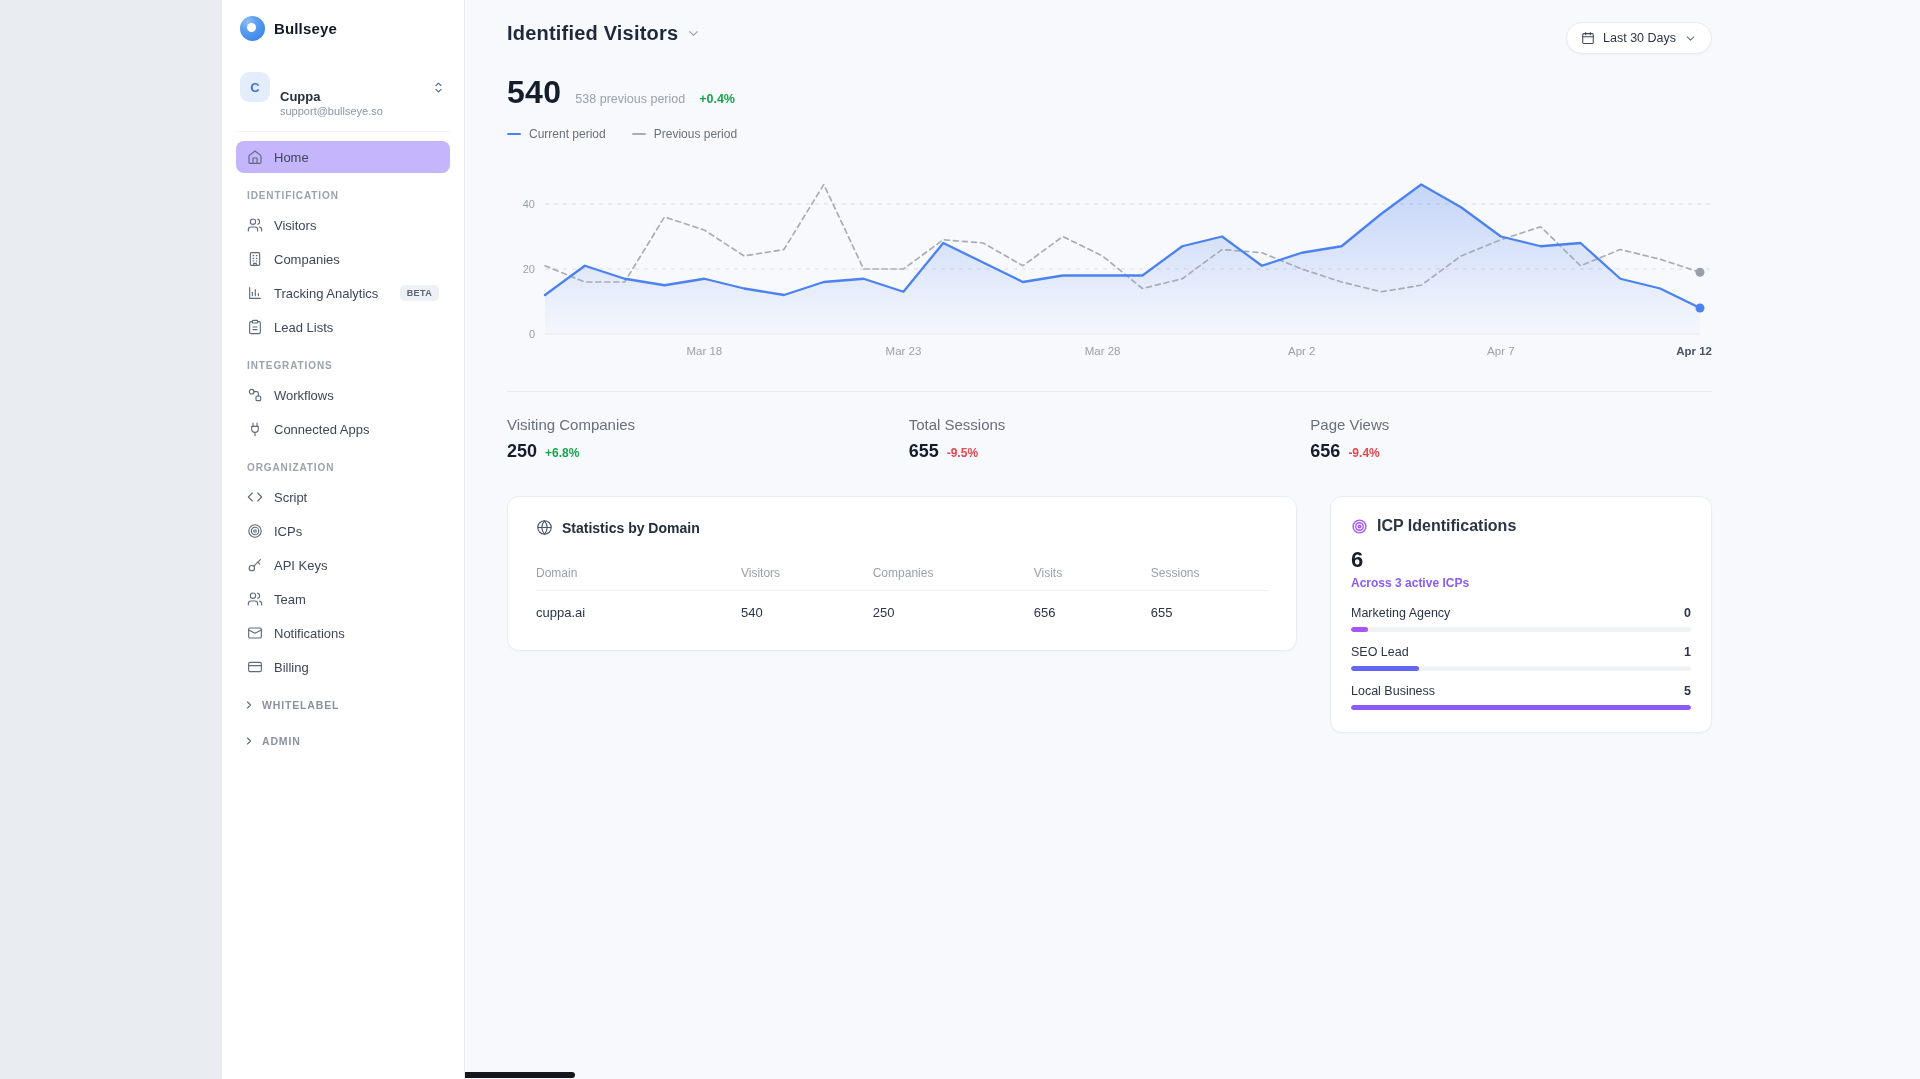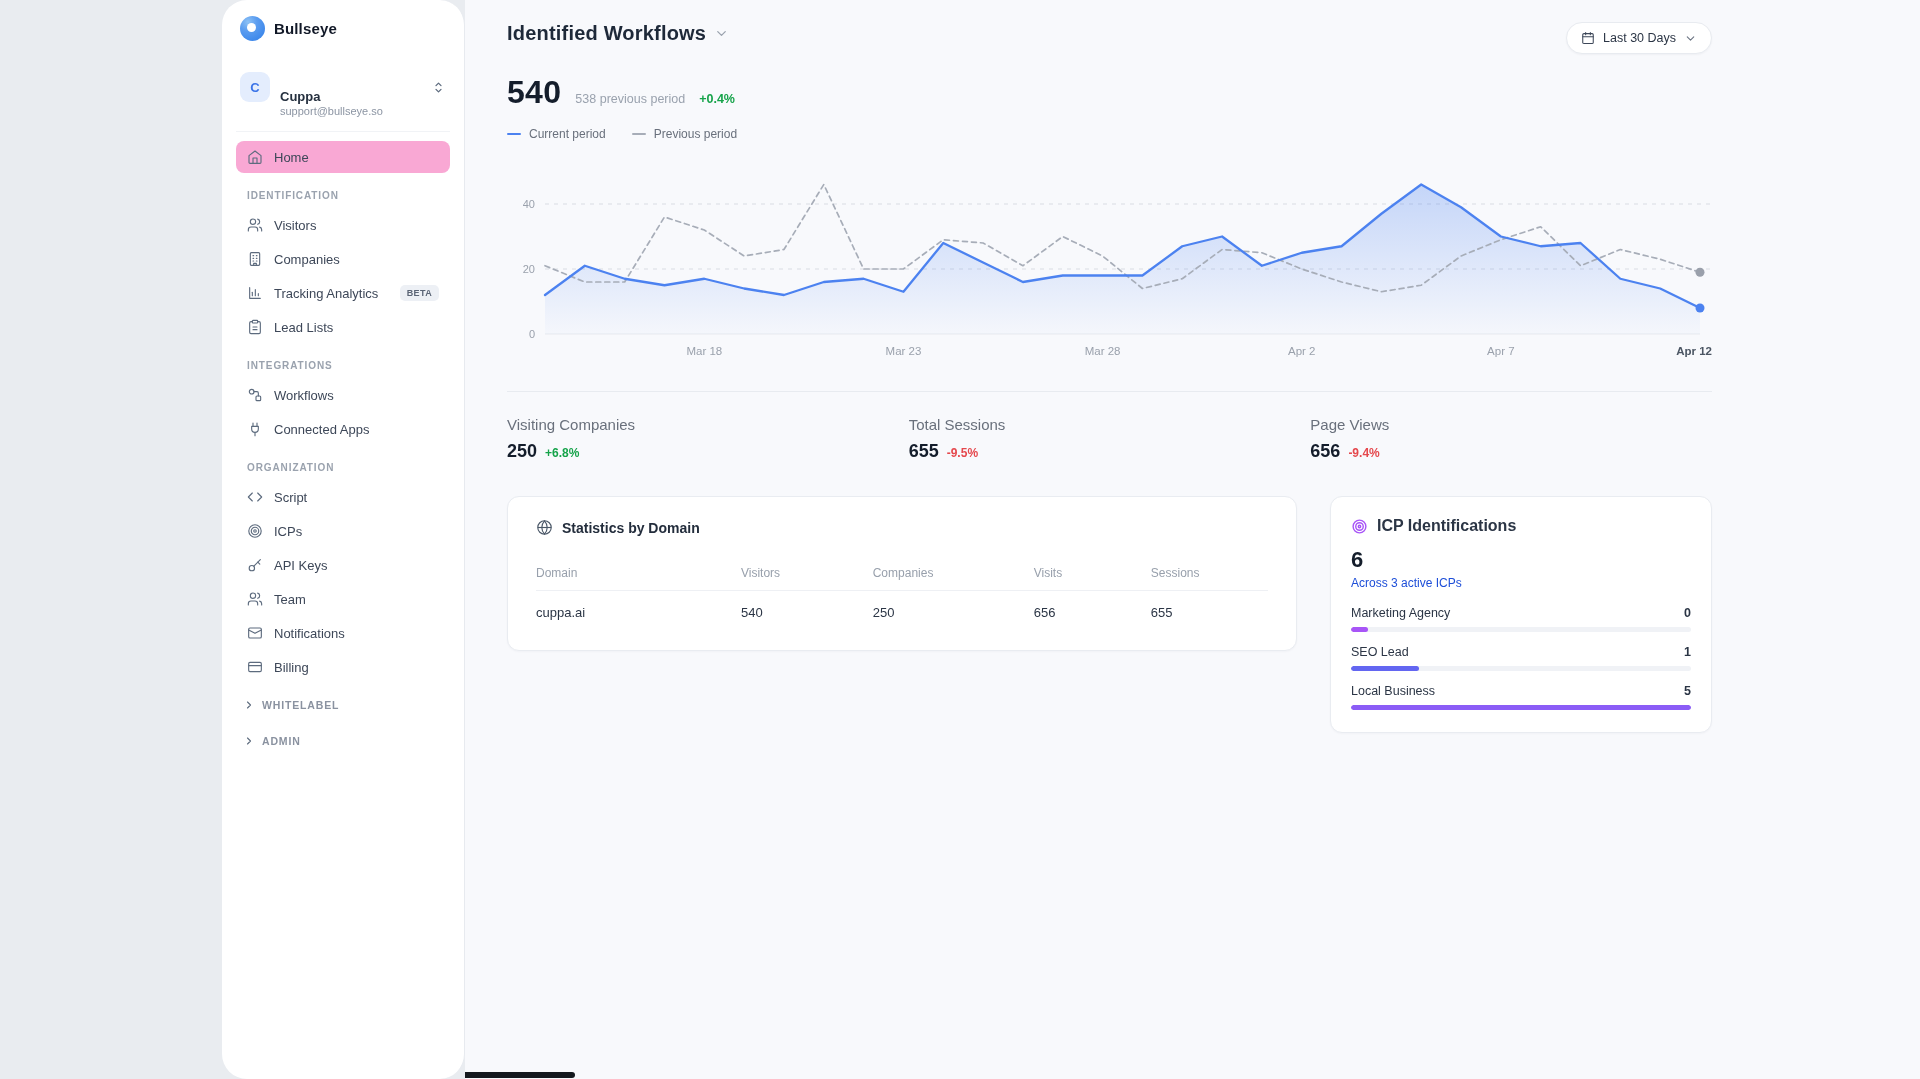--- a/index.html
+++ b/index.html
@@ -10,21 +10,21 @@
     color:#1a2433;
     display:flex;
     position:relative;
   }
   .gutter { width:222px; height:100%; background:#e9ecf0; flex:none; }
   
   .sidebar {
     width:243px; height:100%; background:#ffffff; flex:none;
     border-right:1px solid #e7eaef;
     padding:12px 14px;
-    display:flex; flex-direction:column;border-radius:25px;
+    display:flex; flex-direction:column;
   }
   .brand { display:flex; align-items:center; gap:9px; padding:4px 4px 10px 4px; }
   .brand-logo {
     width:25px; height:25px; border-radius:50%;
     background:radial-gradient(circle at 32% 24%, #8ec2f5 0%, #5b9df0 35%, #2e7de8 100%);
     position:relative; flex:none;
   }
   .brand-logo::after {
     content:""; position:absolute; width:9px; height:9px; border-radius:50%;
     background:#ffffff; left:7px; top:7px;
@@ -38,21 +38,21 @@
   .user-meta { flex:1; min-width:0; }
   .user-name { font-size:13px; font-weight:600; color:#25303f;margin-top:32px; }
   .user-email { font-size:11px; color:#8c95a3; margin-top:1px; }
   .icon { display:inline-flex; color:#5d6b7e; flex:none; }
   .icon svg { display:block; }
   .nav-item {
     display:flex; align-items:center; gap:11px;
     padding:8px 11px; margin:1px 0; border-radius:8px;
     font-size:13px; color:#3d4758; cursor:pointer;
   }
-  .nav-item.active { background:#f9a8d4; }
+  .nav-item.active { background:#c4b5fd; }
   .nav-item .label { flex:1; }
   .section-label {
     font-size:10px; font-weight:700; letter-spacing:.09em; color:#9aa2ae;
     padding:16px 11px 7px 11px;
   }
   .badge {
     font-size:9px; font-weight:700; letter-spacing:.04em; color:#5b6576;
     background:#edf0f5; border-radius:5px; padding:3px 7px;
   }
   .collapsible {
@@ -102,21 +102,21 @@
   .domain-table td { font-size:13px; color:#2b3545; padding:14px 0 6px 0; }
   .domain-table th:nth-child(1), .domain-table td:nth-child(1){ width:28%; }
   .domain-table th:nth-child(2), .domain-table td:nth-child(2){ width:18%; }
   .domain-table th:nth-child(3), .domain-table td:nth-child(3){ width:22%; }
   .domain-table th:nth-child(4), .domain-table td:nth-child(4){ width:16%; }
   .domain-table th:nth-child(5), .domain-table td:nth-child(5){ width:16%; }
   .card-icp { padding:20px 20px 22px 20px; }
   .icp-title-row { display:flex; align-items:center; gap:9px; margin-bottom:12px; }
   .icp-title { font-size:16px; font-weight:600; color:#2b3545; }
   .icp-total { font-size:22px; font-weight:700; color:#141d2b; }
-  .icp-subtitle { font-size:12px; color:#1d4ed8; margin:3px 0 16px 0; }
+  .icp-subtitle { font-size:12px; color:#8b5cf6; margin:3px 0 16px 0;font-weight:bold; }
   .icp-item { margin-bottom:13px; }
   .icp-item:last-child { margin-bottom:0; }
   .icp-item-top { display:flex; justify-content:space-between; align-items:center; font-size:12.5px; color:#2b3545;gap:8px; }
   .icp-item-value { font-weight:600; }
   .icp-track { height:5px; border-radius:3px; background:#f0f2f6; margin-top:7px; overflow:hidden; }
   .icp-fill { height:100%; border-radius:3px; }
   .hscrollbar {
     position:absolute; left:0; bottom:1px; width:110px; height:6px;
     background:#14181d; border-radius:0 3px 3px 0; z-index:5;
   }
@@ -303,21 +303,21 @@
     </span>
     <span>ADMIN</span>
   </div>
 </aside>
 
 <main class="main">
   <div class="content">
 
     <div class="page-head">
       <div class="title-row">
-        <span class="page-title">Identified Workflows</span>
+        <span class="page-title">Identified Visitors</span>
         <span class="icon" style="color:#9aa2ae">
           <svg width="15" height="15" viewBox="0 0 24 24" fill="none" stroke="currentColor" stroke-width="2" stroke-linecap="round" stroke-linejoin="round">
               <path d="m6 9 6 6 6-6"></path>
             </svg>
         </span>
       </div>
       <button class="range-btn">
         <span class="icon" style="color:#3d4758">
           <svg width="14" height="14" viewBox="0 0 24 24" fill="none" stroke="currentColor" stroke-width="1.8" stroke-linecap="round" stroke-linejoin="round">
               <rect x="3" y="4.5" width="18" height="17" rx="2"></rect>

